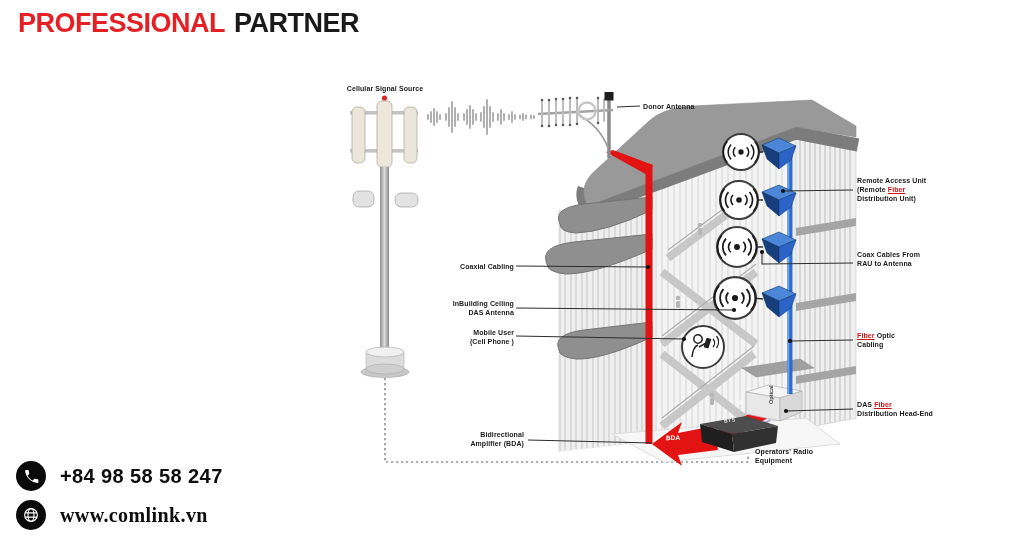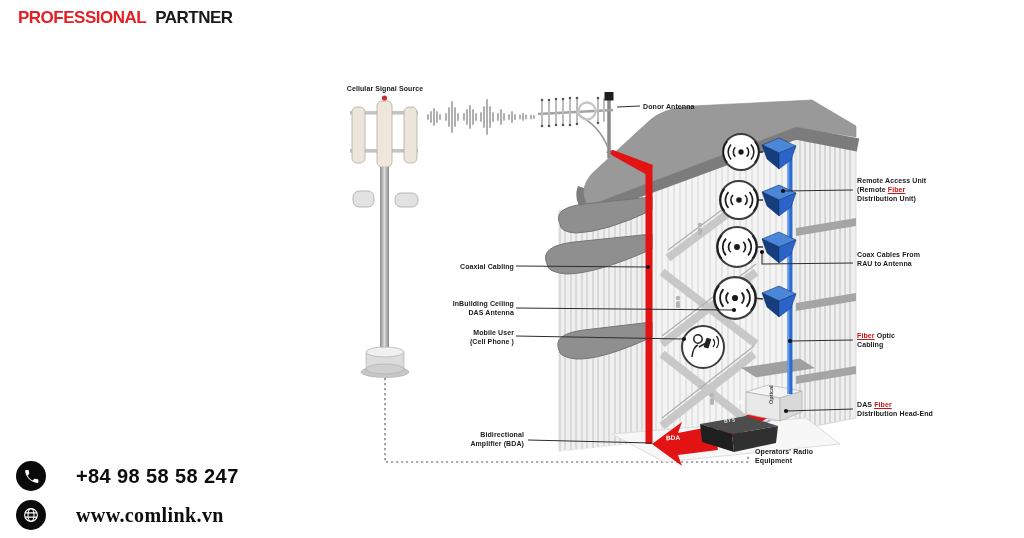--- a/index.html
+++ b/index.html
@@ -1,27 +1,27 @@
 <!DOCTYPE html>
 <html><head>
 <meta charset="utf-8">
 <style>
   html,body{margin:0;padding:0;background:#ffffff;}
   .canvas{position:relative;width:1024px;height:538px;background:#ffffff;overflow:hidden;
           font-family:"Liberation Sans",sans-serif;}
   svg.art{position:absolute;left:0;top:0;z-index:1;}
 
   
-  .hdr{position:absolute;left:18px;top:8px;z-index:3;font-size:17px;font-weight:800;
+  .hdr{position:absolute;left:18px;top:8px;z-index:3;font-size:27px;font-weight:800;
        letter-spacing:-0.5px;white-space:nowrap;}
   .hdr .red{color:#e42025;}
   .hdr .blk{color:#1a1a1a;margin-left:9px;}
 
   
-  .contact-row{position:absolute;left:16px;z-index:3;display:flex;align-items:center;gap:30px;}
+  .contact-row{position:absolute;left:16px;z-index:3;display:flex;align-items:center;gap:14px;}
   .crow1{top:461px;}
   .crow2{top:500px;font-family:Liberation Serif, serif;}
   .cicon{width:30px;height:30px;border-radius:50%;background:#0a0a0a;display:flex;
          align-items:center;justify-content:center;flex:0 0 30px;}
   .ctext{font-size:20px;font-weight:700;color:#0d0d0d;letter-spacing:0.4px;}
 
   
   .lbl{position:absolute;z-index:2;font-size:7px;line-height:9px;font-weight:700;
        color:#1a1a1a;letter-spacing:0.1px;white-space:nowrap;}
   .lbl.r{text-align:right;}

